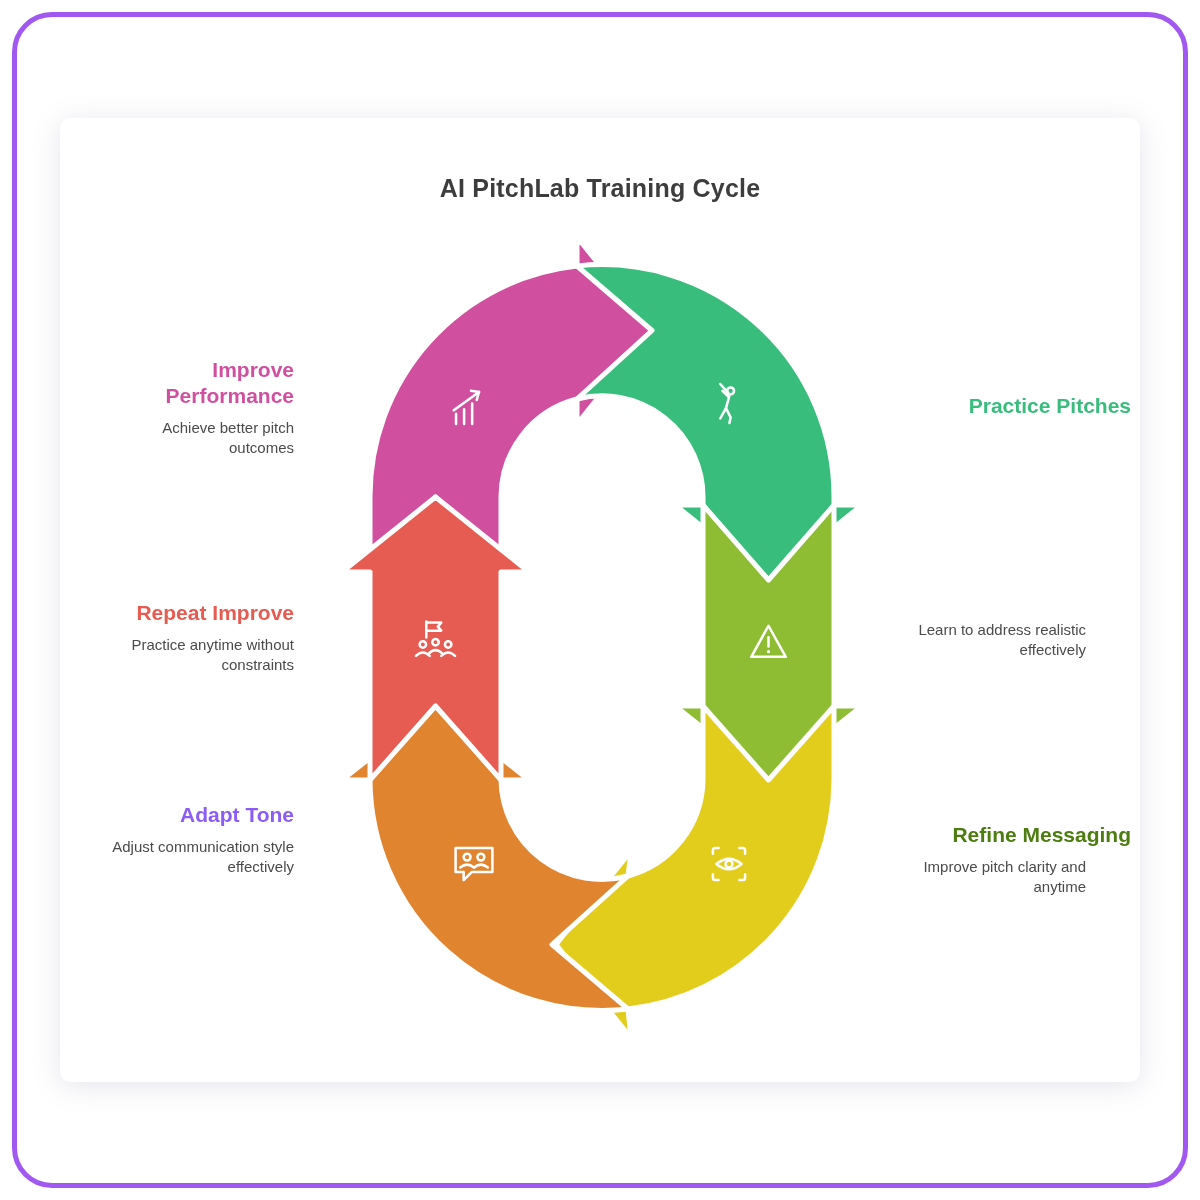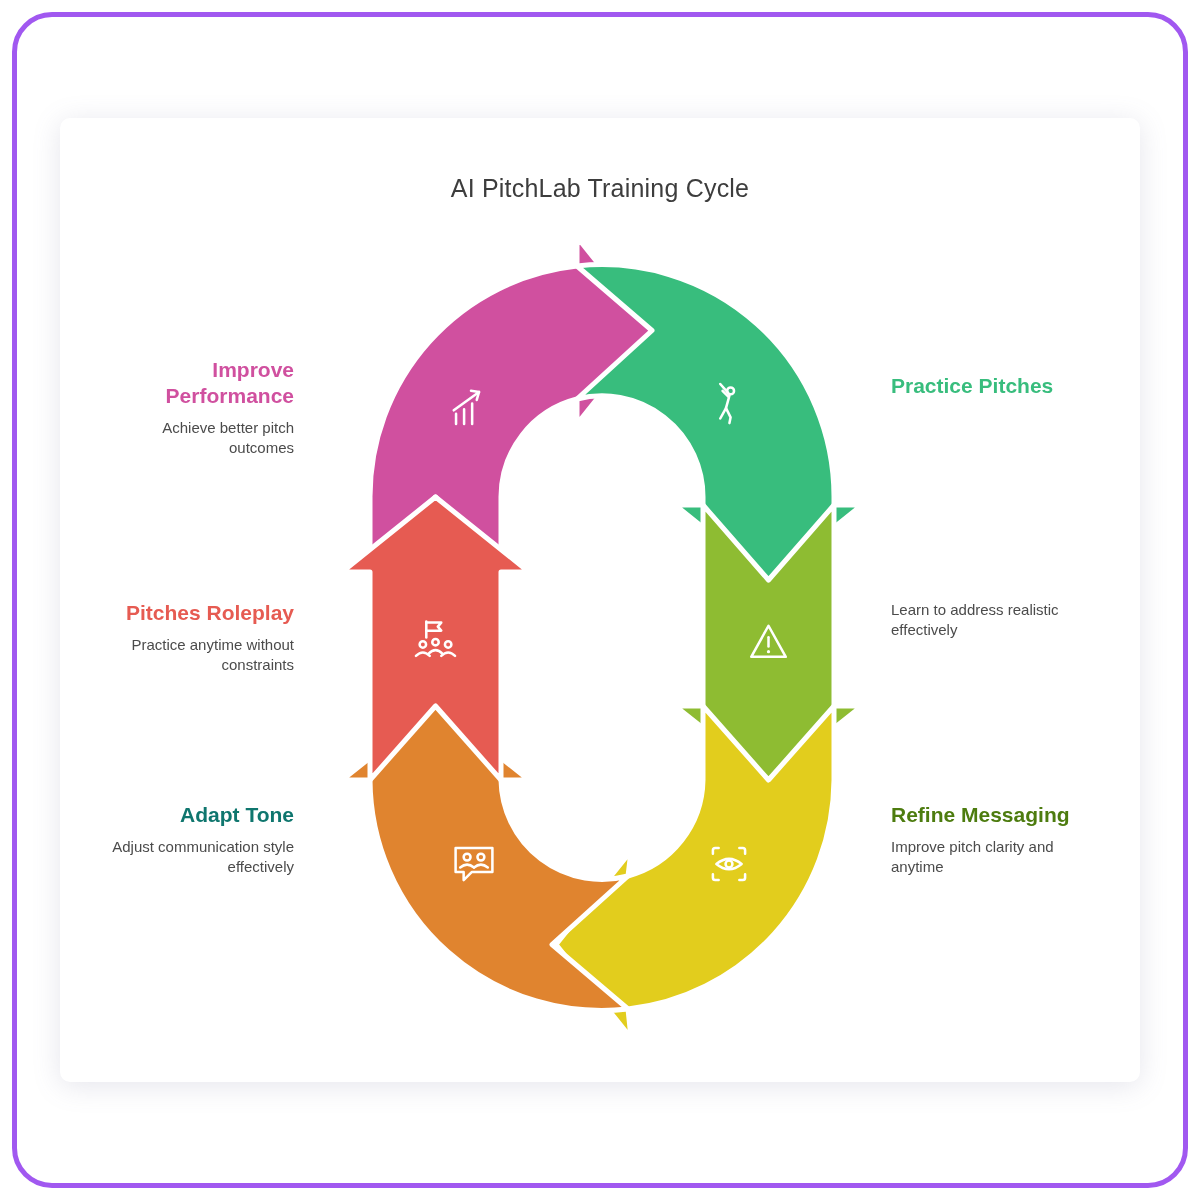--- a/index.html
+++ b/index.html
@@ -11,26 +11,26 @@
     position:absolute;left:12px;top:12px;right:12px;bottom:12px;
     border:5px solid #a158f0;border-radius:40px;
   }
   .card{
     position:absolute;left:60px;top:118px;width:1080px;height:964px;
     background:#ffffff;border-radius:10px;
     box-shadow:0 4px 28px rgba(110,110,150,0.18);
   }
   .page-title{
     position:absolute;left:0;top:174px;width:1200px;text-align:center;
-    font-size:25px;font-weight:normal;color:#3d3d3d;letter-spacing:.2px;
+    font-size:25px;font-weight:bold;color:#3d3d3d;letter-spacing:.2px;
   }
   .diagram-svg{position:absolute;left:0;top:0;}
   .step-label{position:absolute;width:240px;}
   .step-label.left{right:906px;text-align:right;}
-  .step-label.right{left:891px;text-align:left;}
+  .step-label.right{left:891px;text-align:right;margin-top:20px;}
   .step-title{font-size:21px;font-weight:bold;line-height:1.24;margin-bottom:9px;}
   .step-desc{font-size:15px;line-height:1.34;color:#4b4b4b;}
   .step-label.left .step-title,.step-label.left .step-desc{margin-left:auto;}
   .step-label.right .step-title,.step-label.right .step-desc{margin-right:auto;}
   .c-pink{color:#d0509f}.c-green{color:#38bd7d}.c-olive{color:#8ebc32}
   .c-yellow{color:#d8c614}.c-orange{color:#e0842f}.c-red{color:#e65b52}
 </style>
 </head>
 <body>
 
@@ -102,26 +102,26 @@
       </g>
     </g>
   </svg>
 
   <div class="step-label left" style="top:357px">
     <div class="step-title c-pink" style="max-width: 150px; color: rgb(208, 80, 159);">Improve Performance</div>
     <div class="step-desc" style="max-width:165px">Achieve better pitch outcomes</div>
   </div>
 
   <div class="step-label left" style="top:600px">
-    <div class="step-title c-red" style="color: rgb(230, 91, 82);">Pitches Roleplay</div>
+    <div class="step-title c-red" style="color: rgb(230, 91, 82);">Repeat Improve</div>
     <div class="step-desc" style="max-width:200px">Practice anytime without constraints</div>
   </div>
 
   <div class="step-label left" style="top:802px">
-    <div class="step-title c-orange" style="color: #0f766e;">Adapt Tone</div>
+    <div class="step-title c-orange" style="color: #8b5cf6;">Adapt Tone</div>
     <div class="step-desc" style="max-width:205px">Adjust communication style effectively</div>
   </div>
 
   <div class="step-label right" style="top:373px">
     <div class="step-title c-green" style="color: rgb(56, 189, 125);">Practice Pitches</div>
   </div>
 
   <div class="step-label right" style="top:600px">
     <div class="step-desc" style="max-width:195px">Learn to address realistic effectively</div>
   </div>

